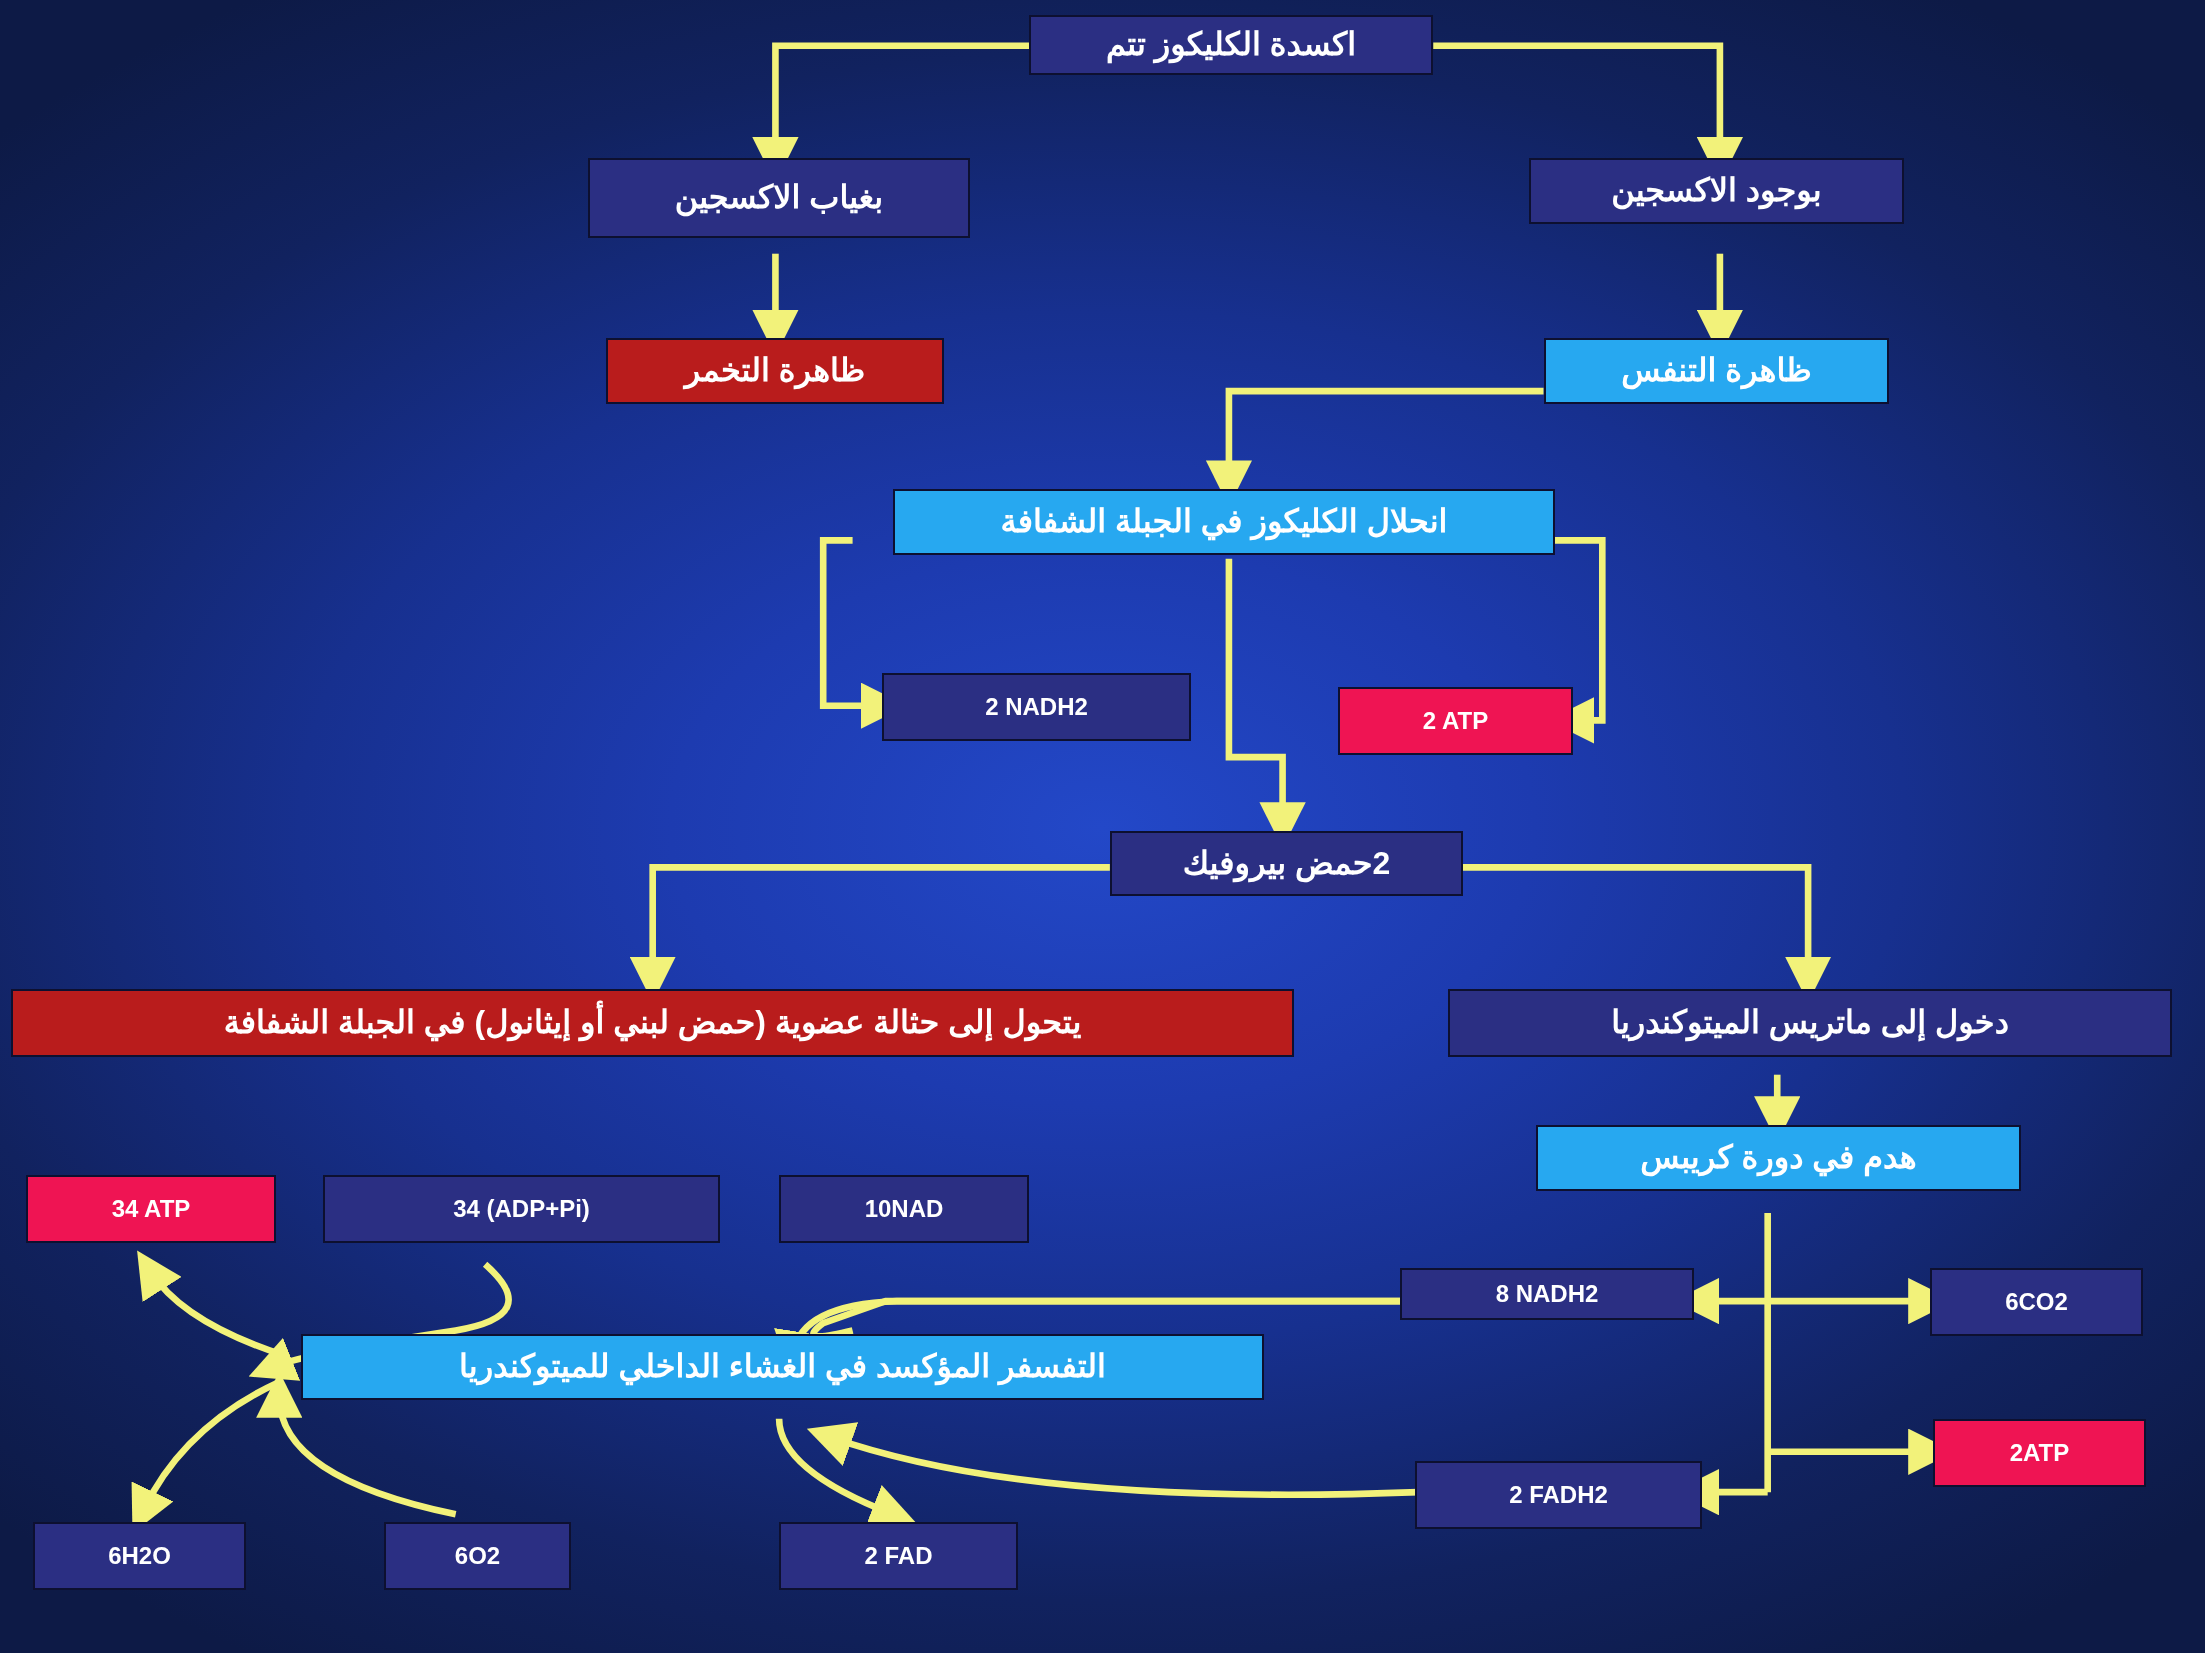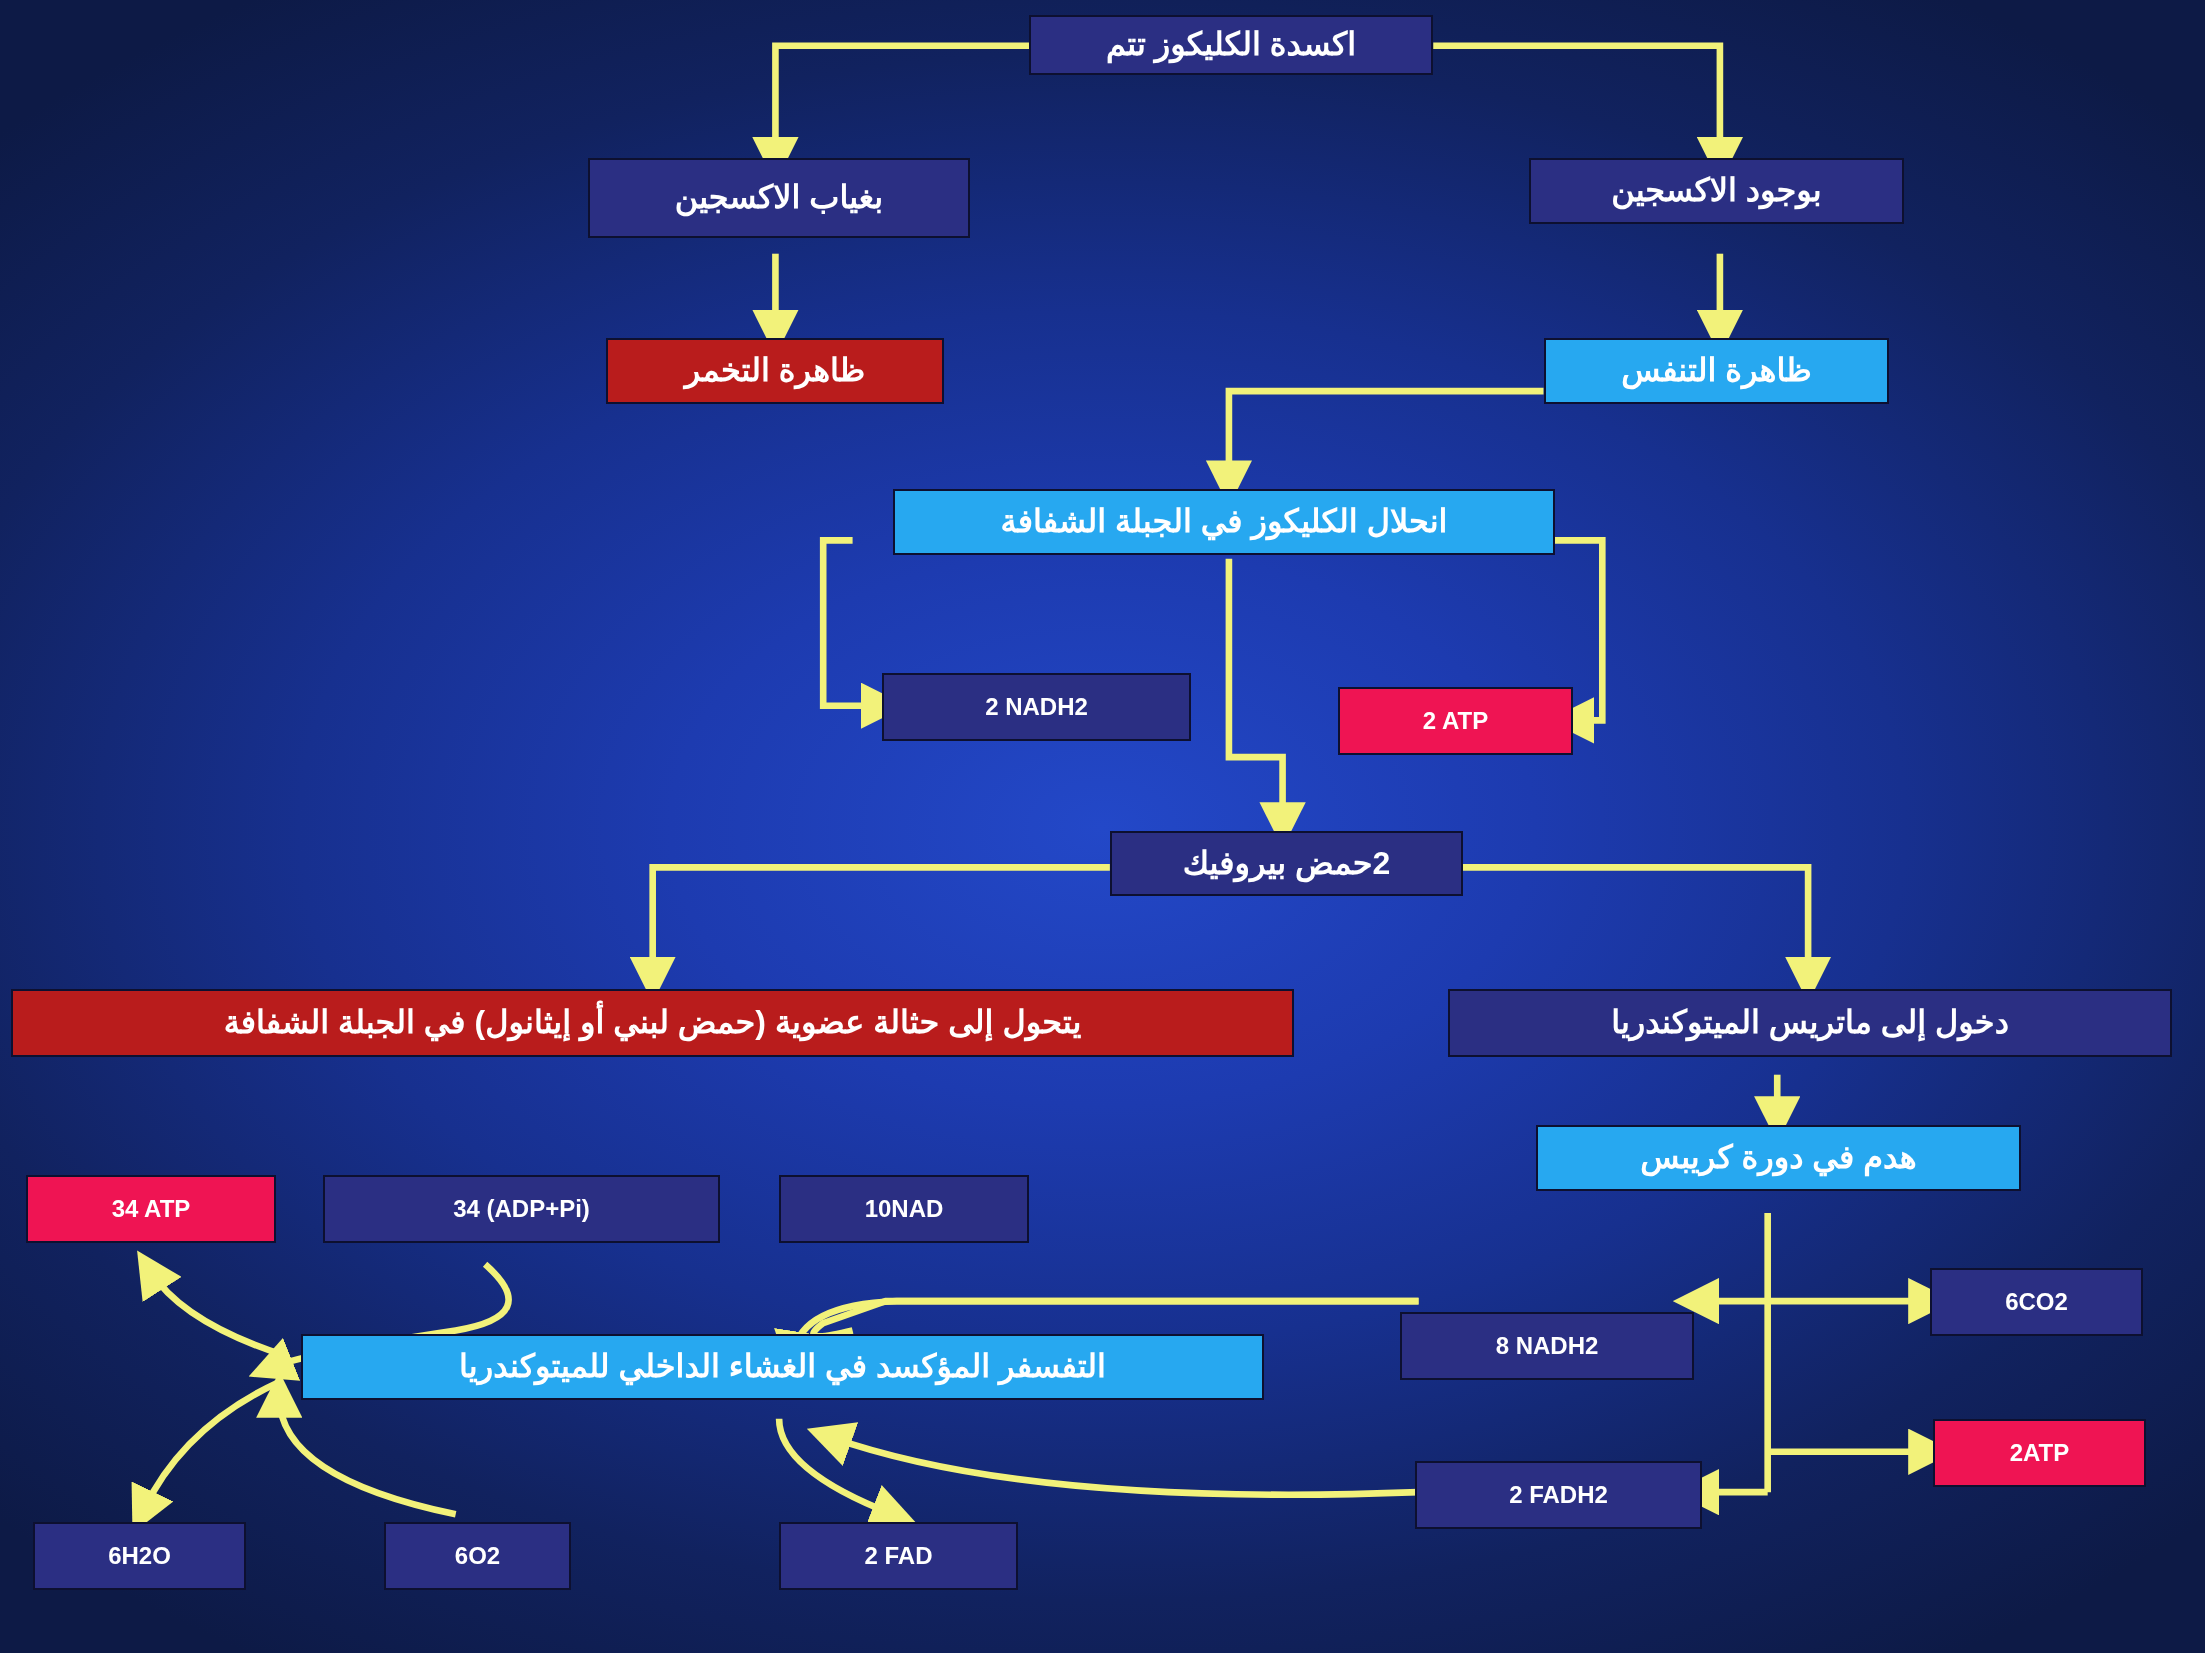--- a/index.html
+++ b/index.html
@@ -117,21 +117,21 @@
   <div class="node navy ar f-big" style="left:1448px;top:989px;width:724px;height:68px;">دخول إلى ماتريس الميتوكندريا</div>
 
   <div class="node cyan ar f-big" style="left:1536px;top:1125px;width:485px;height:66px;">هدم  في دورة كريبس</div>
 
   <div class="node pink lat f-lat" style="left:26px;top:1175px;width:250px;height:68px;">34 ATP</div>
 
   <div class="node navy lat f-lat" style="left:323px;top:1175px;width:397px;height:68px;">34 (ADP+Pi)</div>
 
   <div class="node navy lat f-lat" style="left:779px;top:1175px;width:250px;height:68px;">10NAD</div>
 
-  <div class="node navy lat f-lat" style="left:1400px;top:1268px;width:294px;height:68px;margin-top:44px;">8 NADH2</div>
+  <div class="node navy lat f-lat" style="left:1400px;top:1268px;width:294px;height:52px;">8 NADH2</div>
 
   <div class="node navy lat f-lat" style="left:1930px;top:1268px;width:213px;height:68px;">6CO2</div>
 
   <div class="node cyan ar f-big" style="left:301px;top:1334px;width:963px;height:66px;">التفسفر المؤكسد في الغشاء الداخلي للميتوكندريا</div>
 
   <div class="node pink lat f-lat" style="left:1933px;top:1419px;width:213px;height:68px;">2ATP</div>
 
   <div class="node navy lat f-lat" style="left:1415px;top:1461px;width:287px;height:68px;">2 FADH2</div>
 
   <div class="node navy lat f-lat" style="left:33px;top:1522px;width:213px;height:68px;">6H2O</div>

